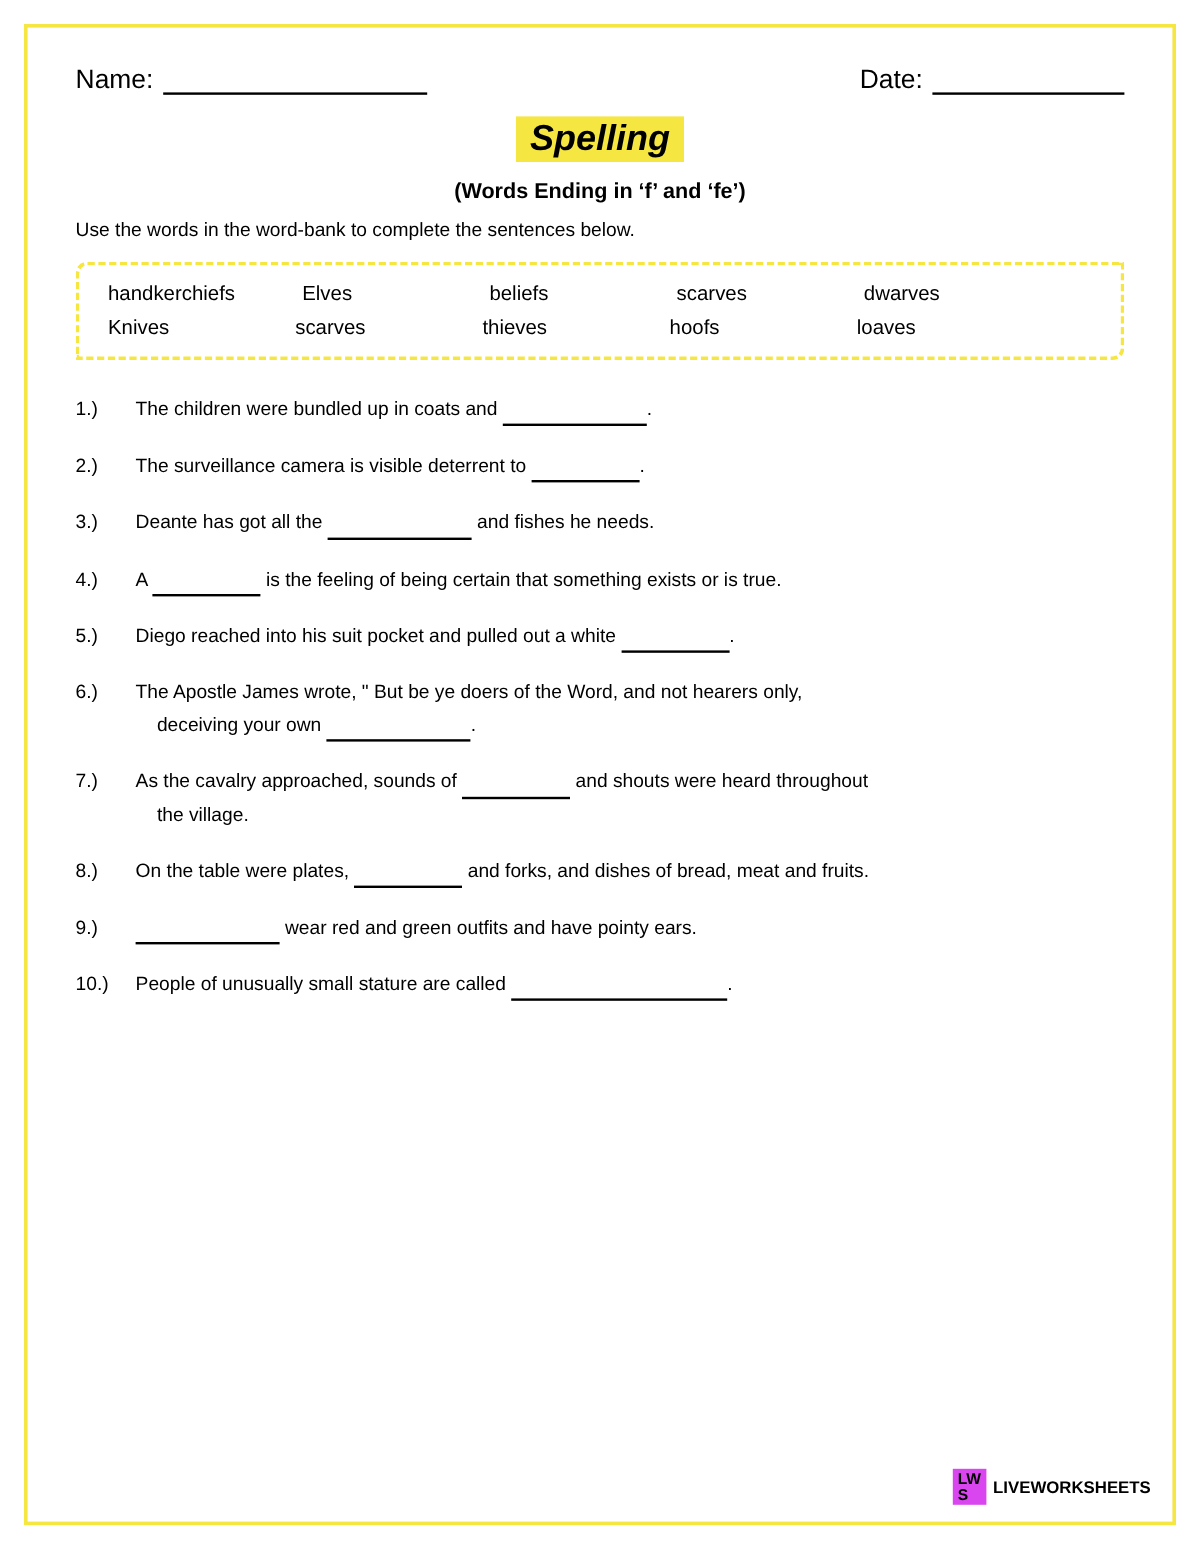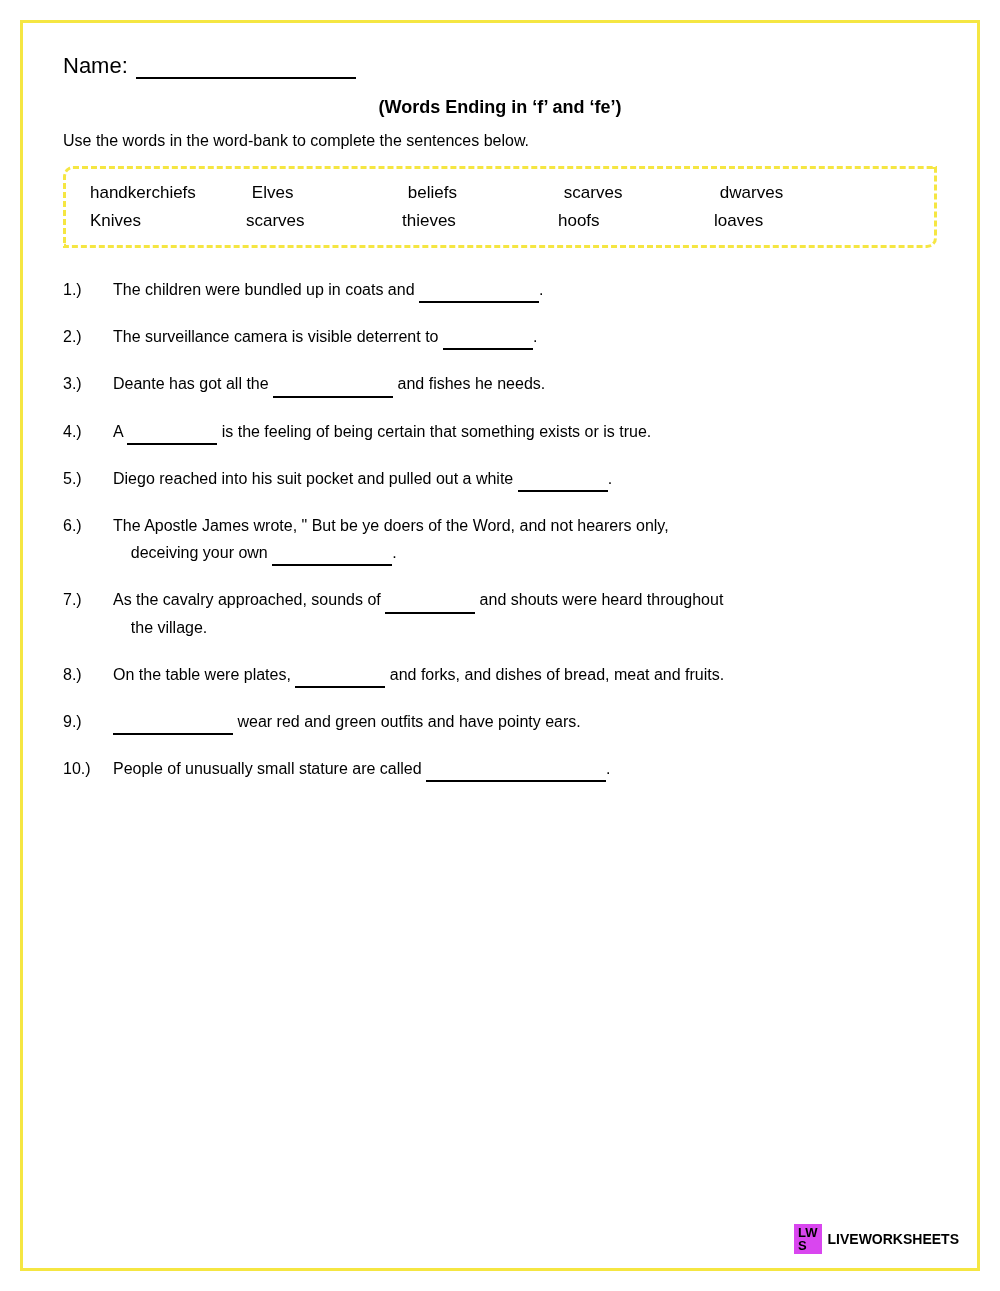--- a/index.html
+++ b/index.html
@@ -135,22 +135,29 @@
 </head>
 <body>
 
 <div class="page-wrapper">
 
   <div class="header-row">
     <div class="name-field">
       <span>Name:</span>
       <span class="underline name-underline"></span>
     </div>
-  </div>
-
+    <div class="date-field">
+      <span>Date:</span>
+      <span class="underline date-underline"></span>
+    </div>
+  </div>
+
+  <div class="title-block">
+    <span class="title-text">Spelling</span>
+  </div>
 
   <div class="subtitle">(Words Ending in ‘f’ and ‘fe’)</div>
 
   <div class="instructions">Use the words in the word-bank to complete the sentences below.</div>
 
   <div class="word-bank">
     <div class="word-bank-row">
       <span class="word-item">handkerchiefs</span>
       <span class="word-item">Elves</span>
       <span class="word-item">beliefs</span>

